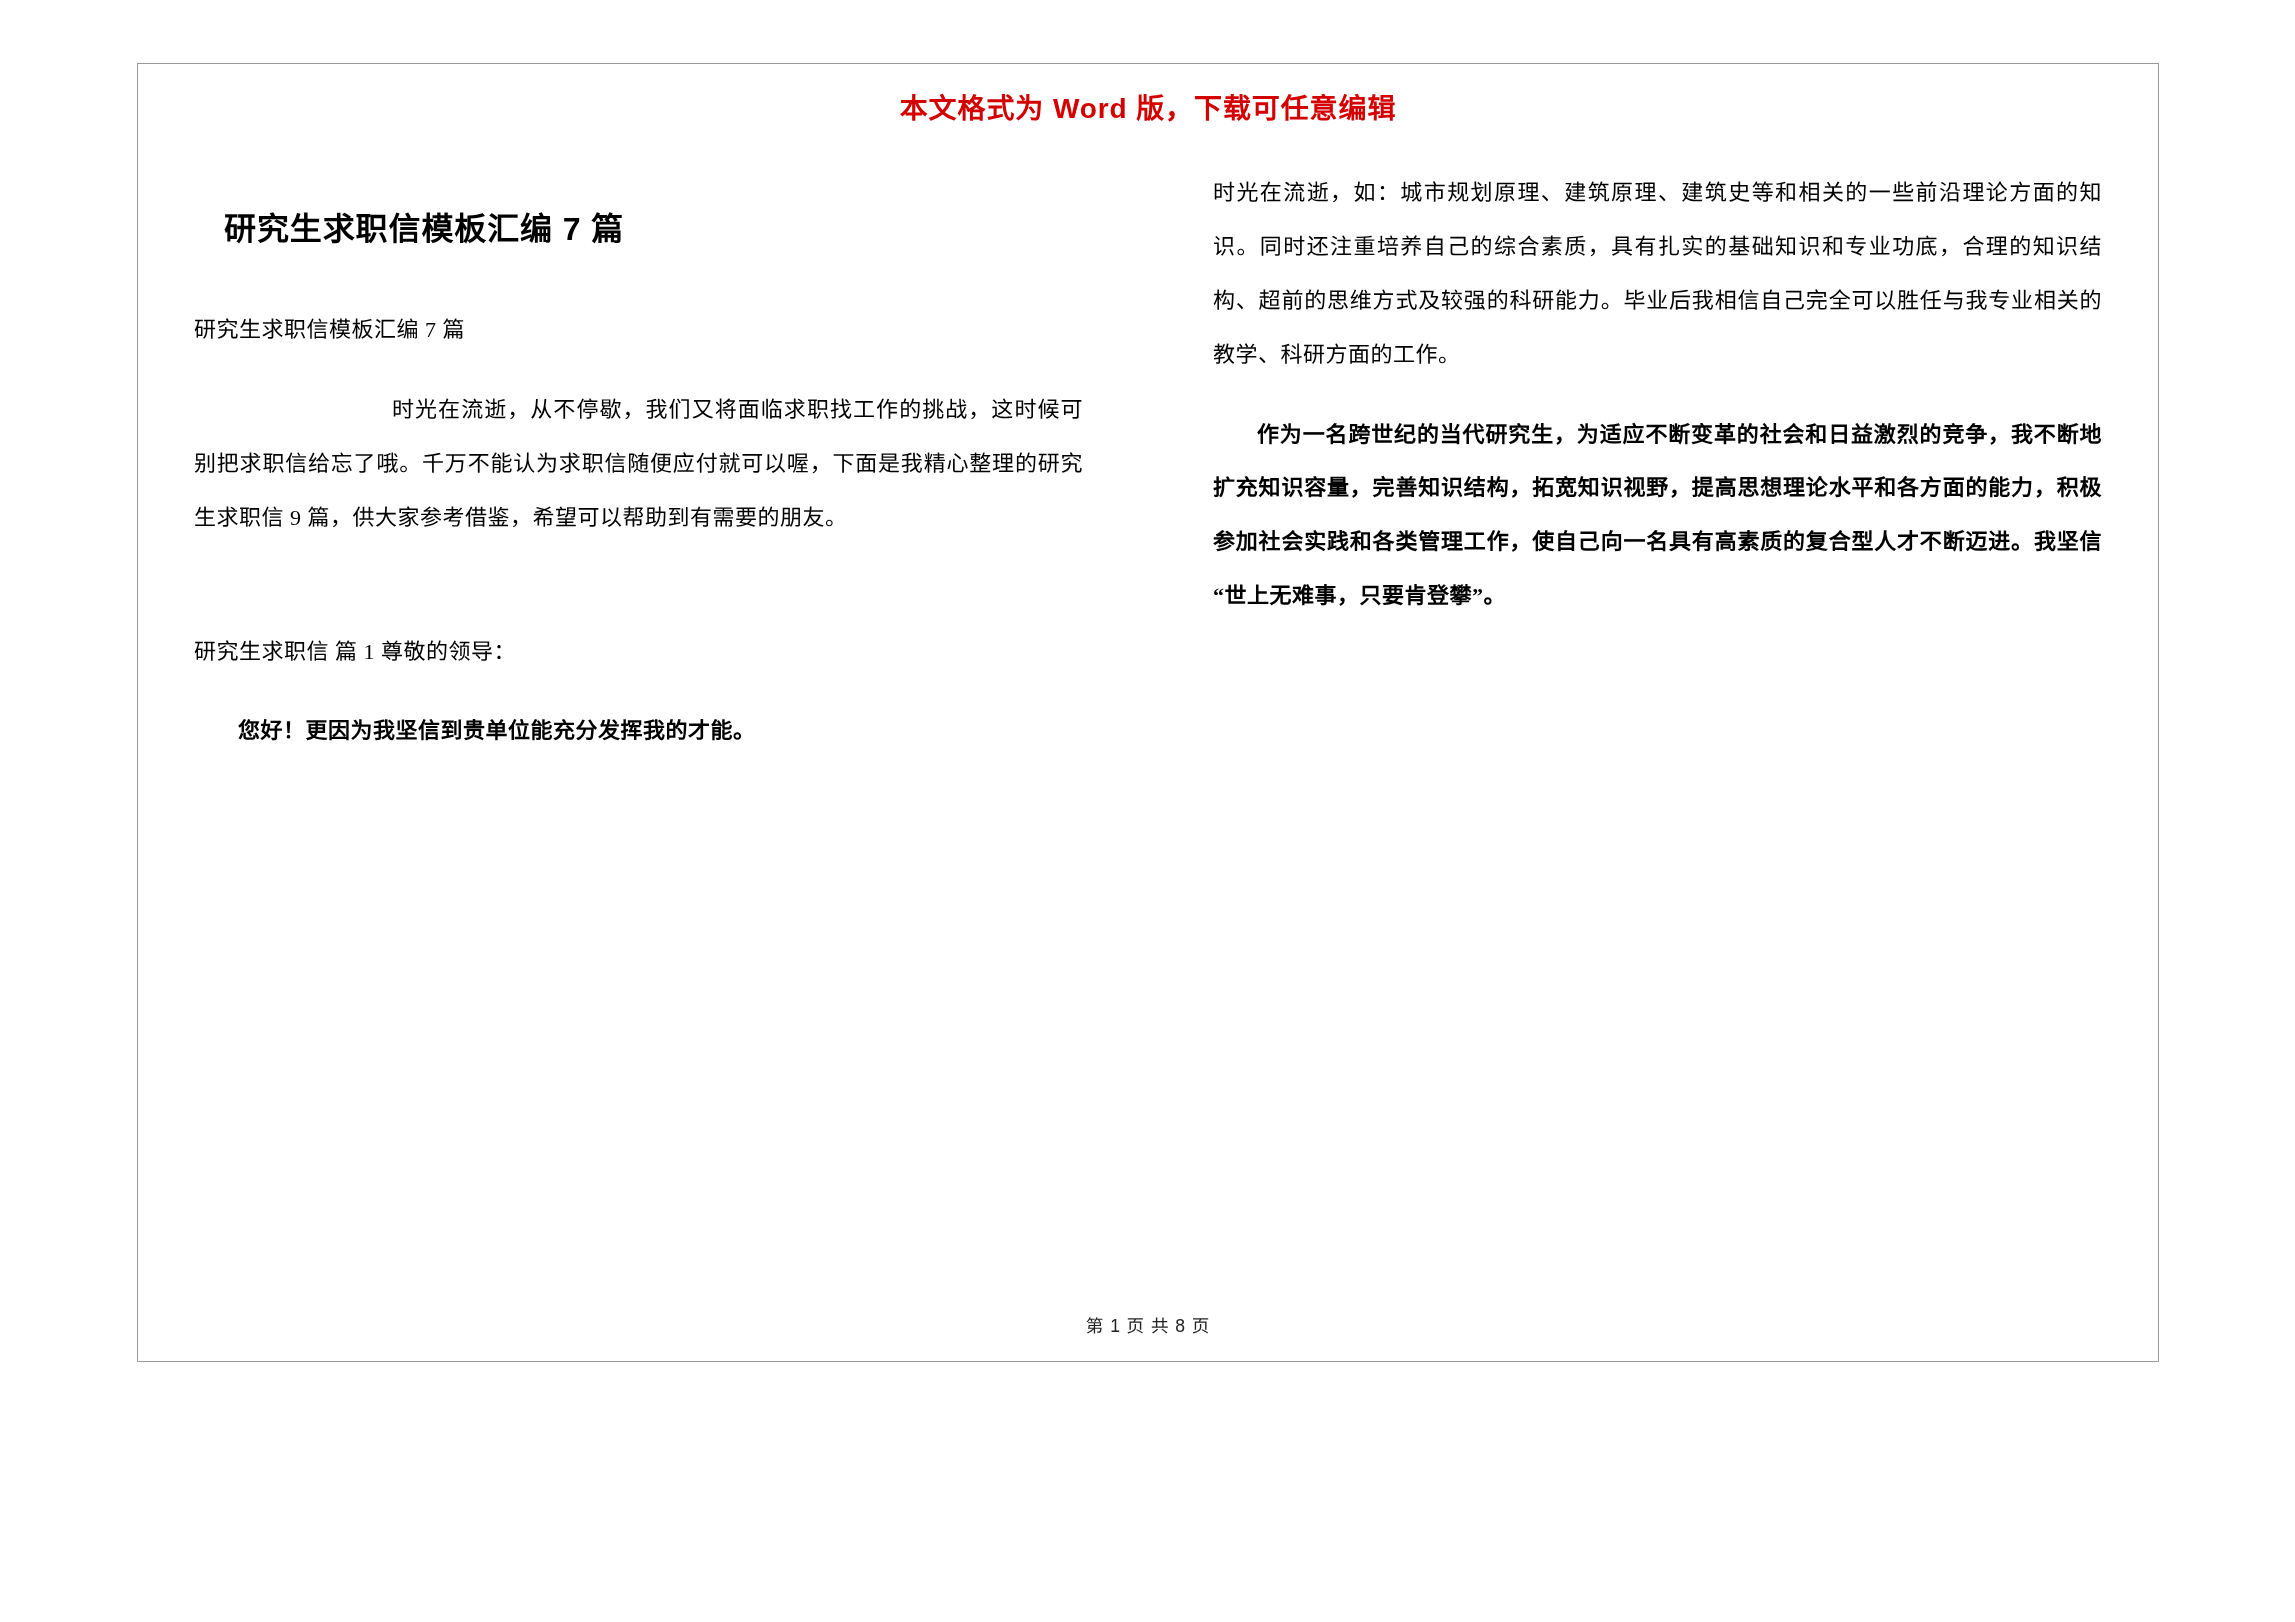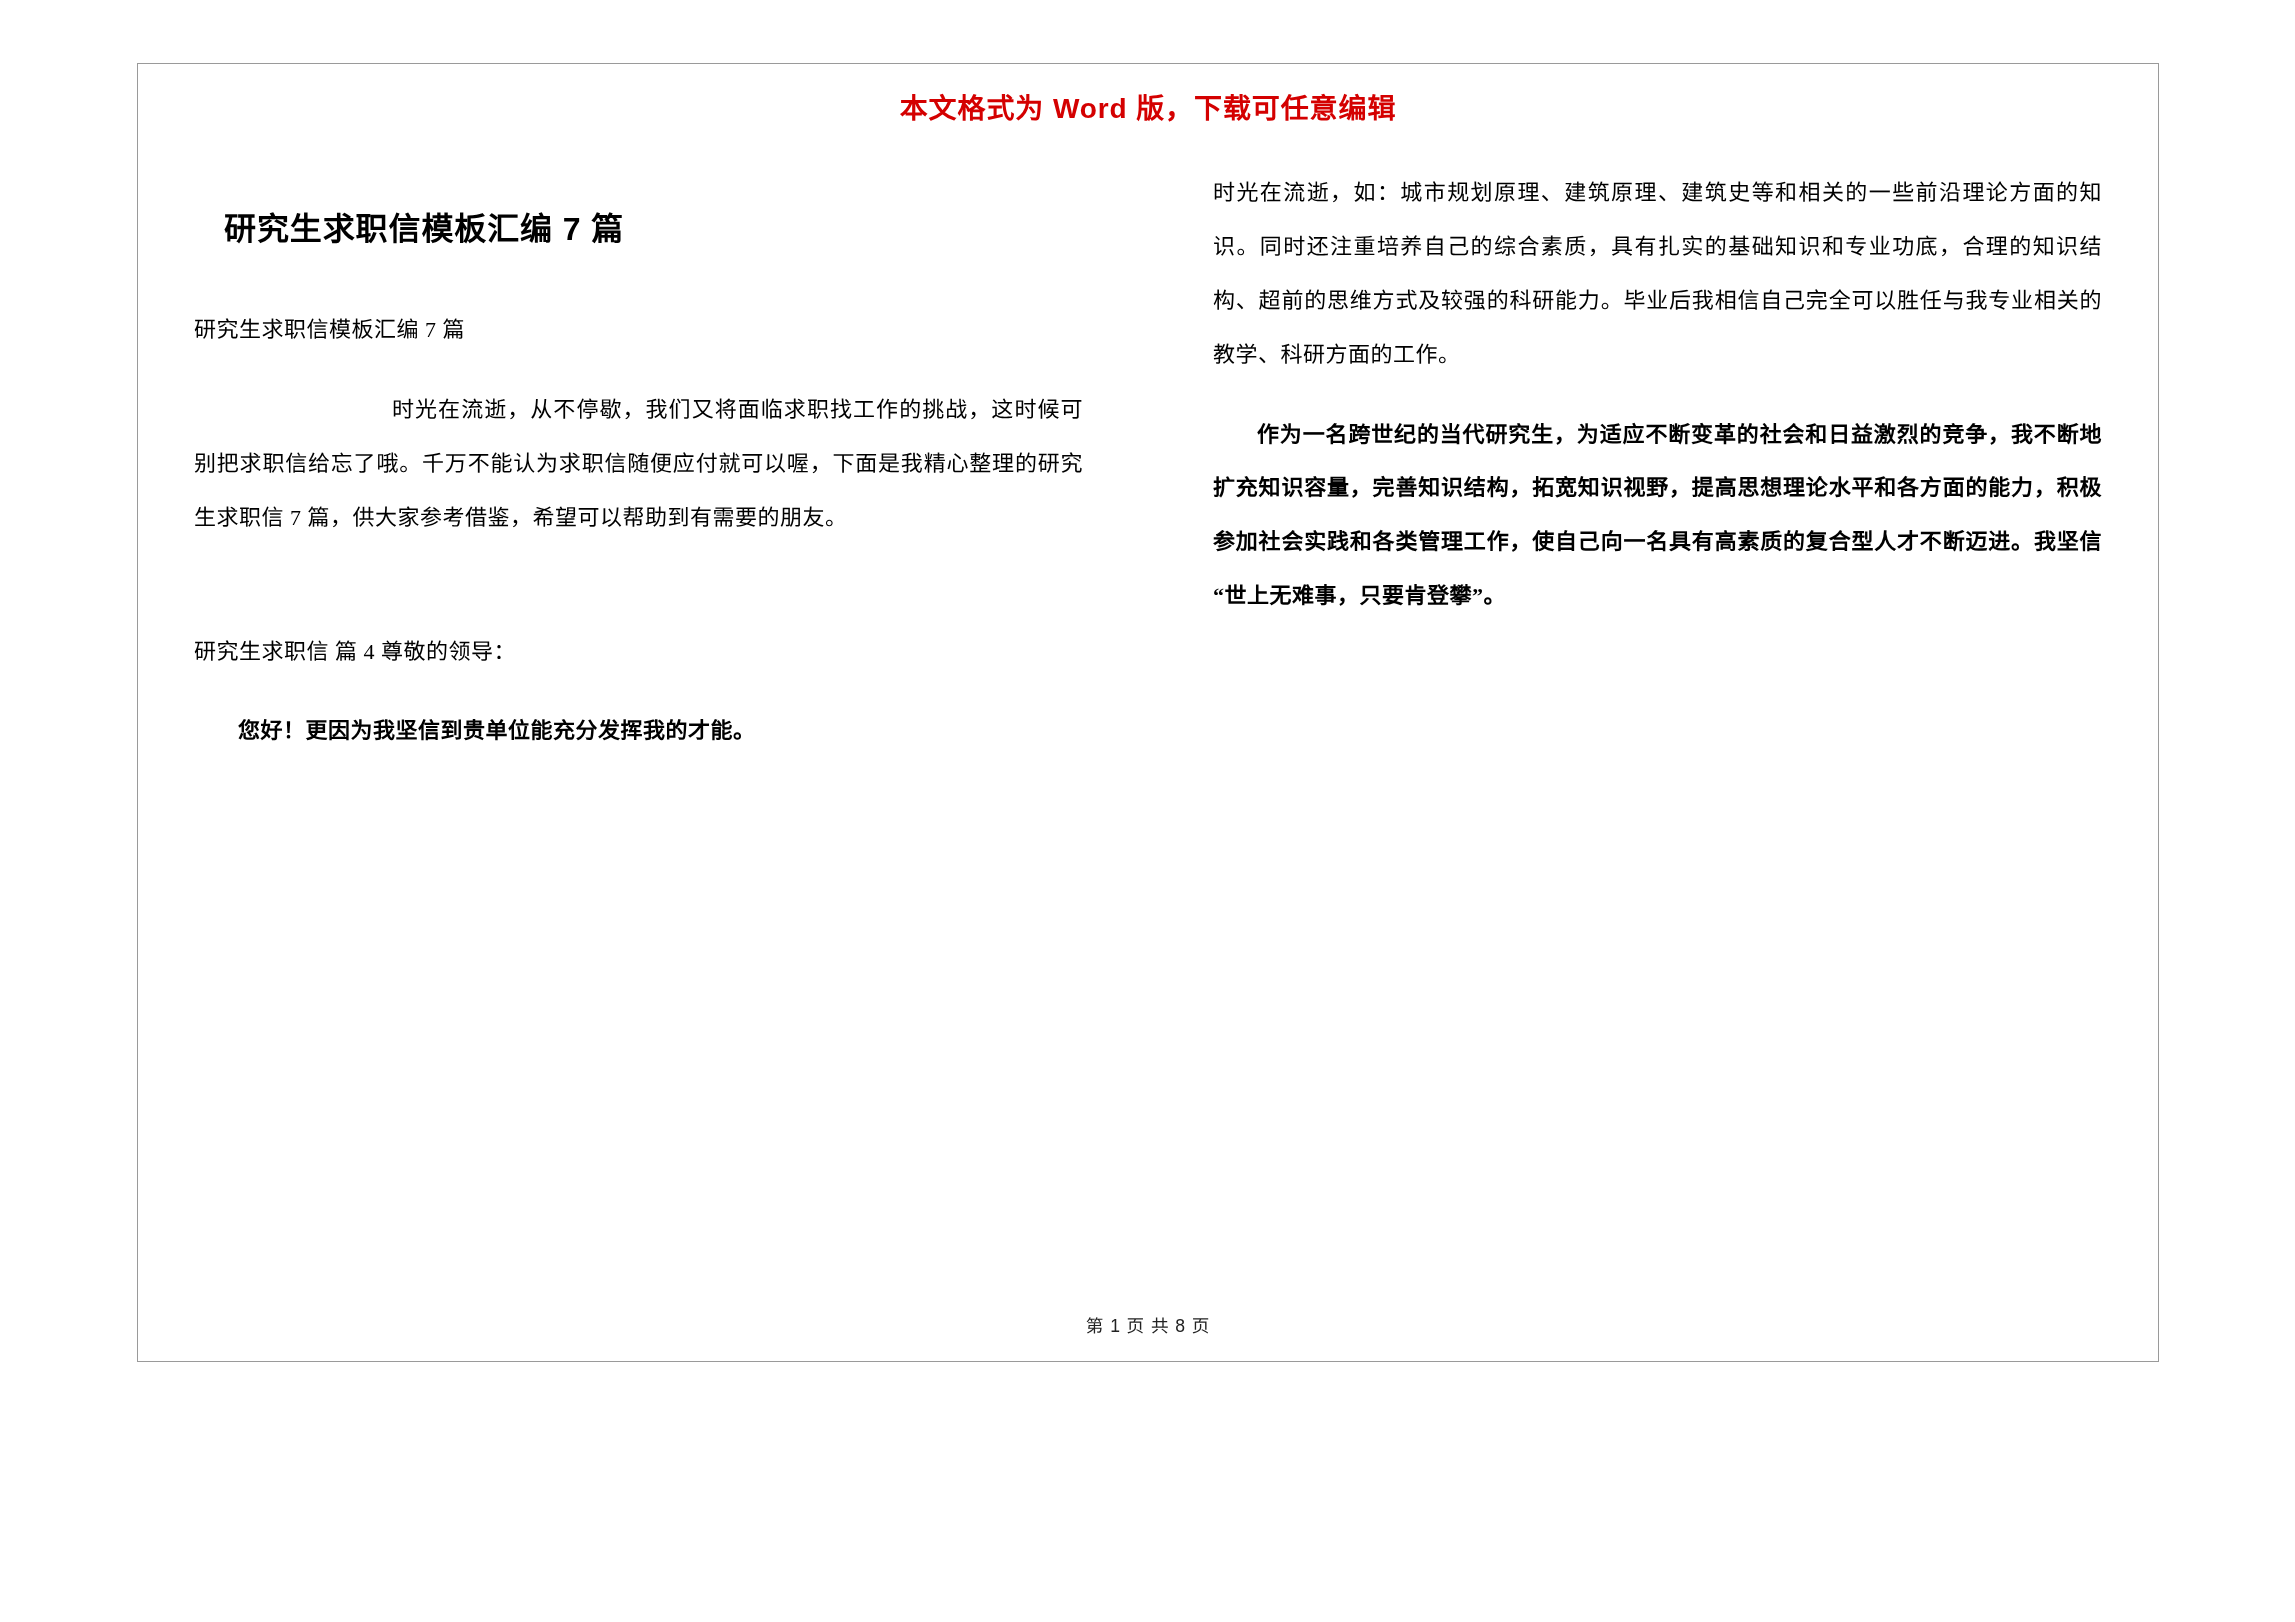--- a/index.html
+++ b/index.html
@@ -98,23 +98,23 @@
 
   <div class="banner">本文格式为 Word 版，下载可任意编辑</div>
 
   <div class="columns">
 
     <div class="col col-left">
       <h1 class="doc-title">研究生求职信模板汇编 7 篇</h1>
       <div class="gap-md"></div>
       <p class="body-text">研究生求职信模板汇编 7 篇</p>
       <div class="gap-sm"></div>
-      <p class="body-text indent-big">时光在流逝，从不停歇，我们又将面临求职找工作的挑战，这时候可别把求职信给忘了哦。千万不能认为求职信随便应付就可以喔，下面是我精心整理的研究生求职信 7 篇，供大家参考借鉴，希望可以帮助到有需要的朋友。</p>
+      <p class="body-text indent-big">时光在流逝，从不停歇，我们又将面临求职找工作的挑战，这时候可别把求职信给忘了哦。千万不能认为求职信随便应付就可以喔，下面是我精心整理的研究生求职信 9 篇，供大家参考借鉴，希望可以帮助到有需要的朋友。</p>
       <div class="gap-lg"></div>
-      <p class="body-text">研究生求职信  篇 4 尊敬的领导：</p>
+      <p class="body-text">研究生求职信  篇 1 尊敬的领导：</p>
       <div class="gap-sm"></div>
       <p class="body-text indent-2">您好！更因为我坚信到贵单位能充分发挥我的才能。</p>
       <div class="gap-sm"></div>
     </div>
 
     <div class="col col-right">
       <p class="body-text">时光在流逝，如：城市规划原理、建筑原理、建筑史等和相关的一些前沿理论方面的知识。同时还注重培养自己的综合素质，具有扎实的基础知识和专业功底，合理的知识结构、超前的思维方式及较强的科研能力。毕业后我相信自己完全可以胜任与我专业相关的教学、科研方面的工作。</p>
       <div class="gap-sm"></div>
       <p class="body-text indent-2">作为一名跨世纪的当代研究生，为适应不断变革的社会和日益激烈的竞争，我不断地扩充知识容量，完善知识结构，拓宽知识视野，提高思想理论水平和各方面的能力，积极参加社会实践和各类管理工作，使自己向一名具有高素质的复合型人才不断迈进。我坚信“世上无难事，只要肯登攀”。</p>
       <div class="gap-sm"></div>

